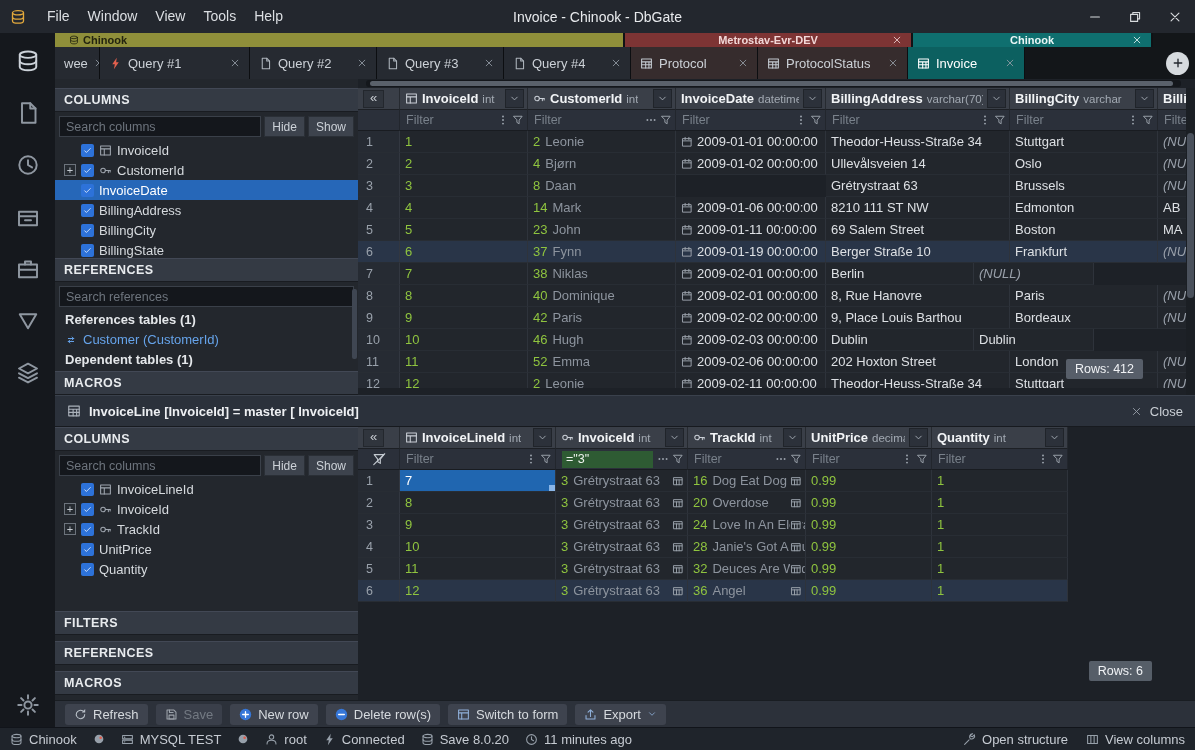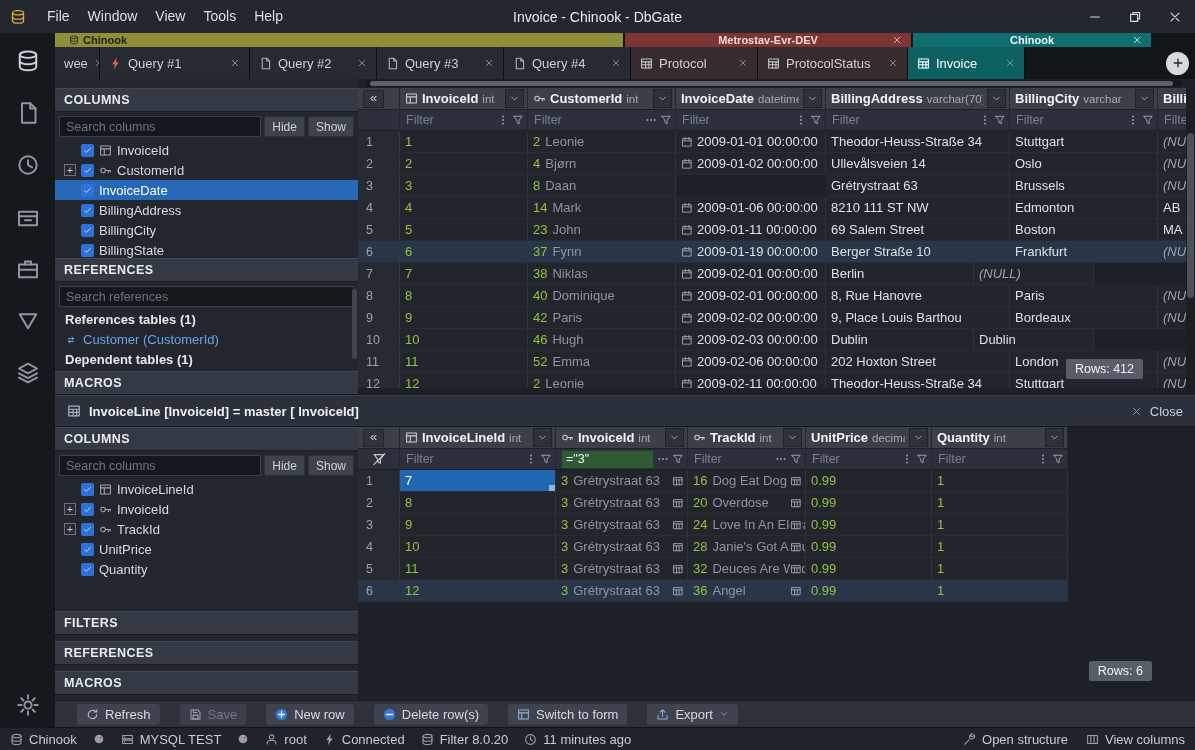--- a/index.html
+++ b/index.html
@@ -102,21 +102,21 @@
 
   
   .dband{position:absolute;left:55px;top:395px;width:1140px;height:32px;background:#2b313b;border-top:1px solid #3a414c;border-bottom:1px solid #171a1f;display:flex;align-items:center;padding:4px 12px;box-sizing:border-box;gap:8px;}
   .dband .ticon{color:#aab1ba;}
   .dtitle{font-size:13px;font-weight:700;color:#edeff2;}
   .dclose{margin-left:auto;display:flex;align-items:center;gap:8px;color:#c9ced4;font-size:13px;}
   .dclose .ic{color:#9aa1ab;width:11px;height:11px;}
 
   
   .toolbar{position:absolute;left:55px;top:700px;width:1140px;height:27px;background:#2c313a;border-top:1px solid #191d22;display:flex;align-items:center;gap:8px;padding-left:10px;box-sizing:border-box;}
-  .tb-btn{height:21px;background:#3e434e;border-radius:3px;display:flex;align-items:center;gap:6px;padding:0 9px;font-size:13px;color:#d6dade;border:none;font-family:"Liberation Sans",sans-serif;margin-left:12px;}
+  .tb-btn{height:21px;background:#3e434e;border-radius:3px;display:flex;align-items:center;gap:6px;padding:0 9px;font-size:13px;color:#d6dade;border:none;font-family:"Liberation Sans",sans-serif;}
   .tb-btn .ic{color:#b9c0c8;width:13px;height:13px;}
   .tb-btn.colored .ic{color:#3677d9;}
   .tb-btn.blue .ic{color:#8fb0da;}
   .tb-btn.disabled{color:#858c95;opacity:.8;}
   .tb-btn .chev{width:10px;height:10px;color:#aab1ba;}
 
   
   .statusbar{position:absolute;left:0;top:727px;width:1195px;height:23px;background:#1f242b;border-top:1px solid #11141a;display:flex;align-items:center;font-size:13px;color:#c6cbd2;padding:0 10px;box-sizing:border-box;gap:16px;}
   .sitem{display:flex;align-items:center;gap:6px;white-space:nowrap;}
   .sitem .ic{color:#97a0aa;width:13px;height:13px;}
@@ -1633,21 +1633,21 @@
         <span>Connected</span>
       </span>
       <span class="sitem">
         <span class="ic">
           <svg viewBox="0 0 16 16">
             <ellipse cx="8" cy="3.8" rx="5.5" ry="2.1"></ellipse>
             <path d="M2.5 3.8v8.2c0 1.2 2.5 2.2 5.5 2.2s5.5-1 5.5-2.2V3.8"></path>
             <path d="M2.5 8c0 1.2 2.5 2.2 5.5 2.2S13.5 9.2 13.5 8"></path>
           </svg>
         </span>
-        <span>Filter 8.0.20</span>
+        <span>Save 8.0.20</span>
       </span>
       <span class="sitem">
         <span class="ic">
           <svg viewBox="0 0 16 16">
             <circle cx="8" cy="8" r="6"></circle>
             <path d="M8 4.5V8l2.5 1.5"></path>
           </svg>
         </span>
         <span>11 minutes ago</span>
       </span>

